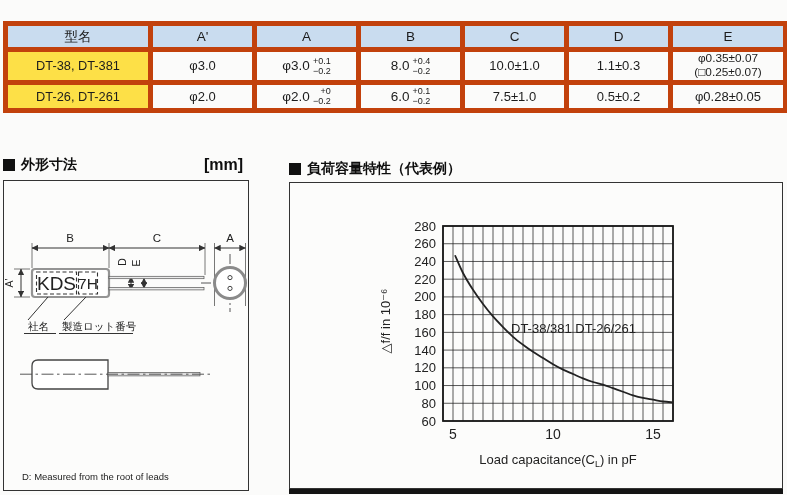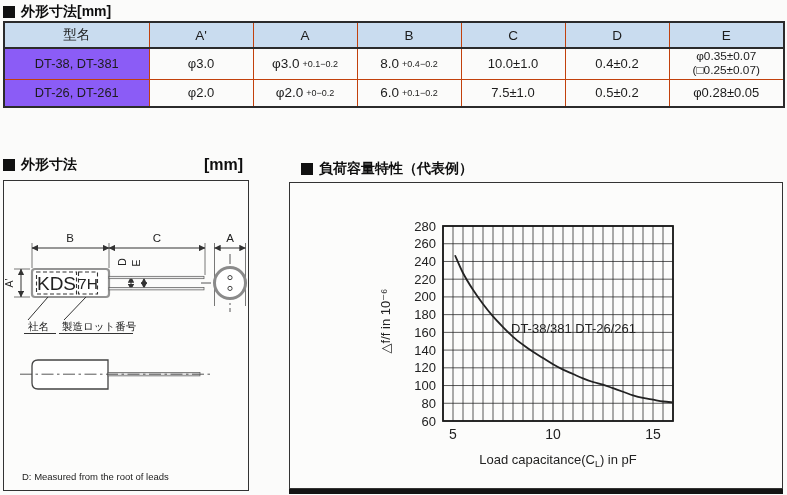--- a/index.html
+++ b/index.html
@@ -8,48 +8,44 @@
   #page { position:relative; width:787px; height:495px; background:#fbfbfa; overflow:hidden; }
 
   .sec-title { position:absolute; display:flex; align-items:center; gap:6px;
                font-size:14px; font-weight:bold; color:#0e0e0e; }
   .sq { width:12px; height:12px; background:#101010; flex:0 0 auto; }
   .unit { font-weight:bold; font-size:16px; }
 
   
   #dims-table { position:absolute; left:3px; top:21px; width:780px;
                 border-collapse:collapse; table-layout:fixed; font-size:13px; }
-  #dims-table th, #dims-table td { border:1px solid #c2410c; text-align:center; vertical-align:middle; padding:0 2px; }
+  #dims-table th, #dims-table td { border:5px solid #c2410c; text-align:center; vertical-align:middle; padding:0 2px; }
   #dims-table { border:2px solid #2b2b2b; }
   #dims-table th { background:#c9dcef; font-weight:normal; font-size:13.5px; height:26px; border-bottom:2px solid #2b2b2b; }
   #dims-table tbody tr:nth-child(1) { height:31px; }
   #dims-table tbody tr:nth-child(2) { height:28px;padding-left:20px; }
-  #dims-table td.rowhead { background:#8b5cf6; font-size:12.8px; }
+  #dims-table td.rowhead { background:#fde047; font-size:12.8px; }
   .tolwrap { display:inline-flex; align-items:center; justify-content:center; }
   .tolwrap .main { font-size:13.5px; }
-  .tolstack { display:inline-flex; flex-direction:row; font-size:9px; line-height:1.15; text-align:right; margin-left:3px; }
+  .tolstack { display:inline-flex; flex-direction:column; font-size:9px; line-height:1.15; text-align:right; margin-left:3px; }
   td.two-line { font-size:11.8px; line-height:1.18; }
 
   .panel { position:absolute; border:1.5px solid #333; background:#fcfcfb; }
   #left-panel  { left:3px;   top:180px; width:246px; height:311px; }
   #right-panel { left:289px; top:182px; width:494px; height:307px; }
   #footer-bar  { position:absolute; left:289px; top:489px; width:494px; height:5px; background:#141414; }
 
   svg { font-family:"Liberation Sans","DejaVu Sans",sans-serif; }
   svg text { fill:#222; }
 </style>
 </head>
 <body>
 
 <div id="page">
 
-  <div class="sec-title" style="left:3px; top:3px;">
-    <span class="sq"></span>
-    <span>外形寸法[mm]</span>
-  </div>
 
   <table id="dims-table">
       <colgroup>
         <col style="width: 145px;">
         <col style="width: 104px;">
         <col style="width: 104px;">
         <col style="width: 104px;">
         <col style="width: 104px;">
         <col style="width: 104px;">
         <col style="width: 115px;">
@@ -77,21 +73,21 @@
               </span>
             </span></td>
           <td><span class="tolwrap">
               <span class="main">8.0</span>
               <span class="tolstack">
                 <span>+0.4</span>
                 <span>−0.2</span>
               </span>
             </span></td>
           <td>10.0±1.0</td>
-          <td>0.4±0.2</td>
+          <td>1.1±0.3</td>
           <td class="two-line">
             <div>φ0.35±0.07</div>
             <div>(□0.25±0.07)</div>
           </td>
         </tr>
         <tr>
           <td class="rowhead">DT-26, DT-261</td>
           <td>φ2.0</td>
           <td><span class="tolwrap">
               <span class="main">φ2.0</span>
@@ -182,21 +178,21 @@
       <g>
         <path d="M104,179 L34,179 Q28,179 28,185 L28,202 Q28,208 34,208 L104,208 Z" fill="#ffffff" stroke="#444" stroke-width="1.3"></path>
         <rect x="104" y="191.5" width="92" height="3.4" fill="#dddddd" stroke="#555" stroke-width="0.7"></rect>
         <line x1="16" y1="193.2" x2="207" y2="193.2" stroke="#444" stroke-width="0.9" stroke-dasharray="12 3.5 2.5 3.5"></line>
       </g>
 
       <text x="18" y="299" font-size="9.5">D: Measured from the root of leads</text>
     </svg>
   </div>
 
-  <div class="sec-title" style="left:289px; top:160px;margin-left:12px;">
+  <div class="sec-title" style="left:289px; top:160px;">
     <span class="sq"></span>
     <span>負荷容量特性（代表例）</span>
   </div>
 
   <div id="right-panel" class="panel">
     <svg id="chart-svg" width="491" height="304" viewBox="0 0 491 304">
         <line x1="153" y1="43" x2="153" y2="238" stroke="#222" stroke-width="0.75"></line>
         <line x1="163" y1="43" x2="163" y2="238" stroke="#222" stroke-width="0.75"></line>
         <line x1="173" y1="43" x2="173" y2="238" stroke="#222" stroke-width="0.75"></line>
         <line x1="183" y1="43" x2="183" y2="238" stroke="#222" stroke-width="0.75"></line>

